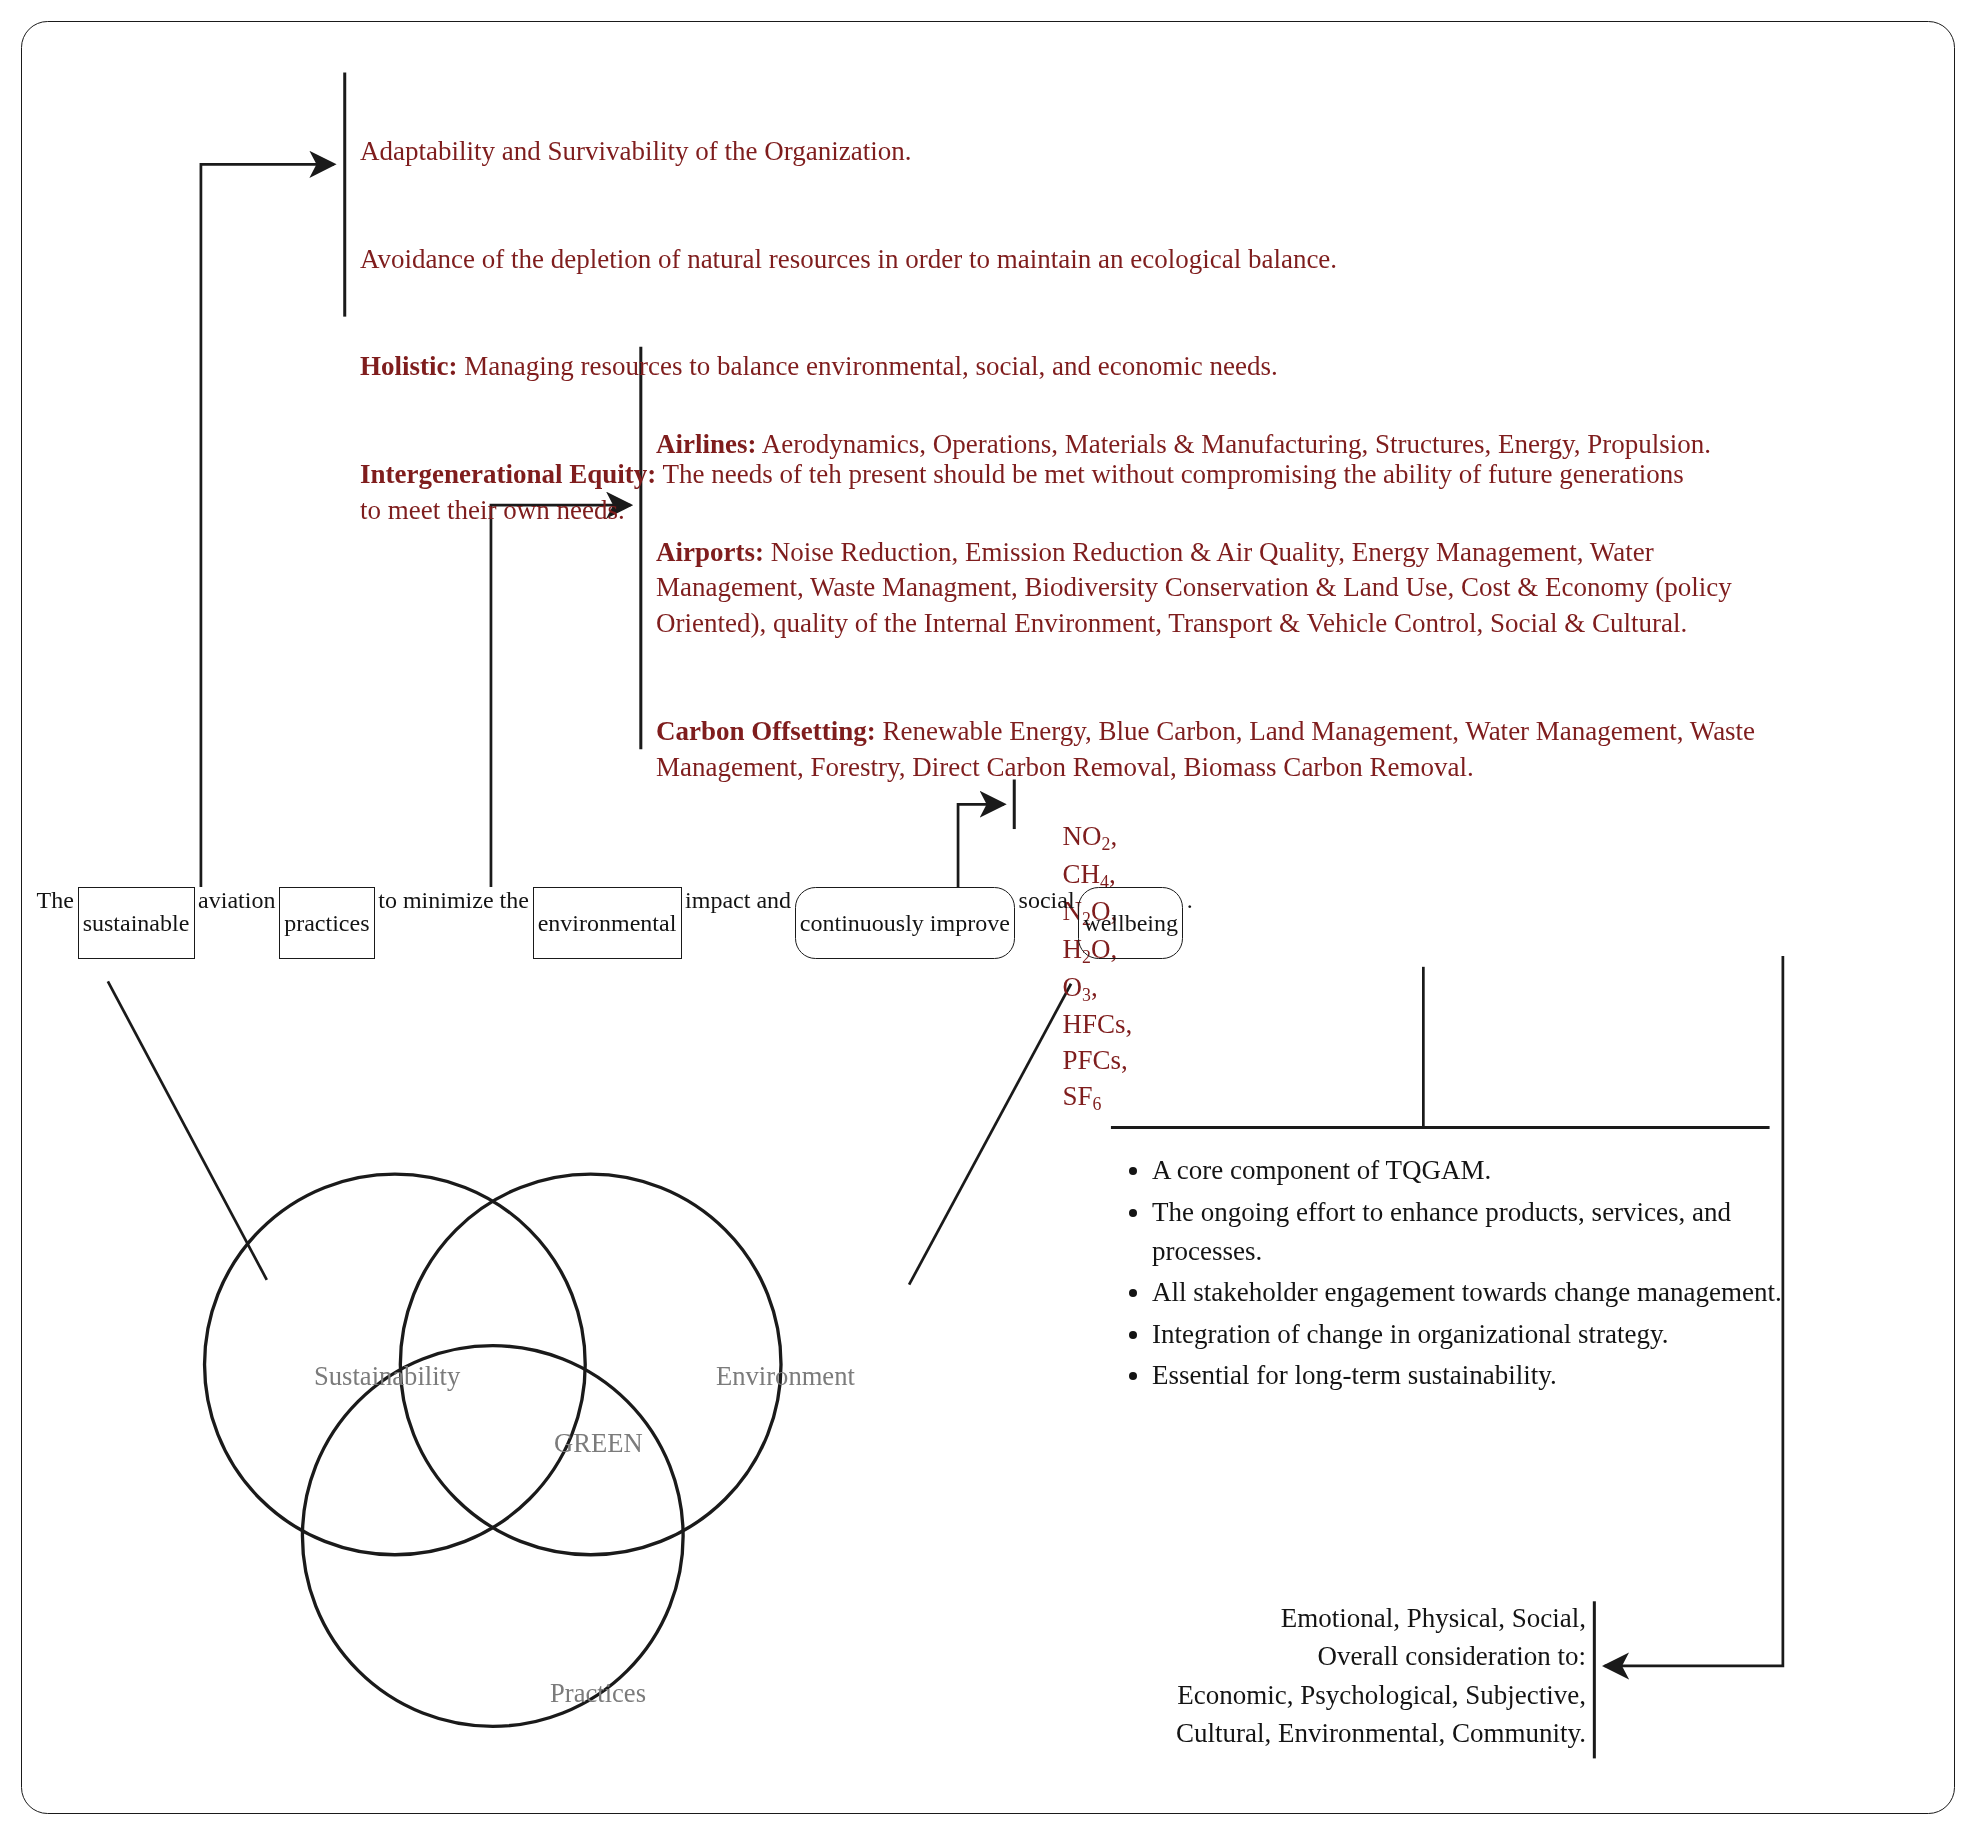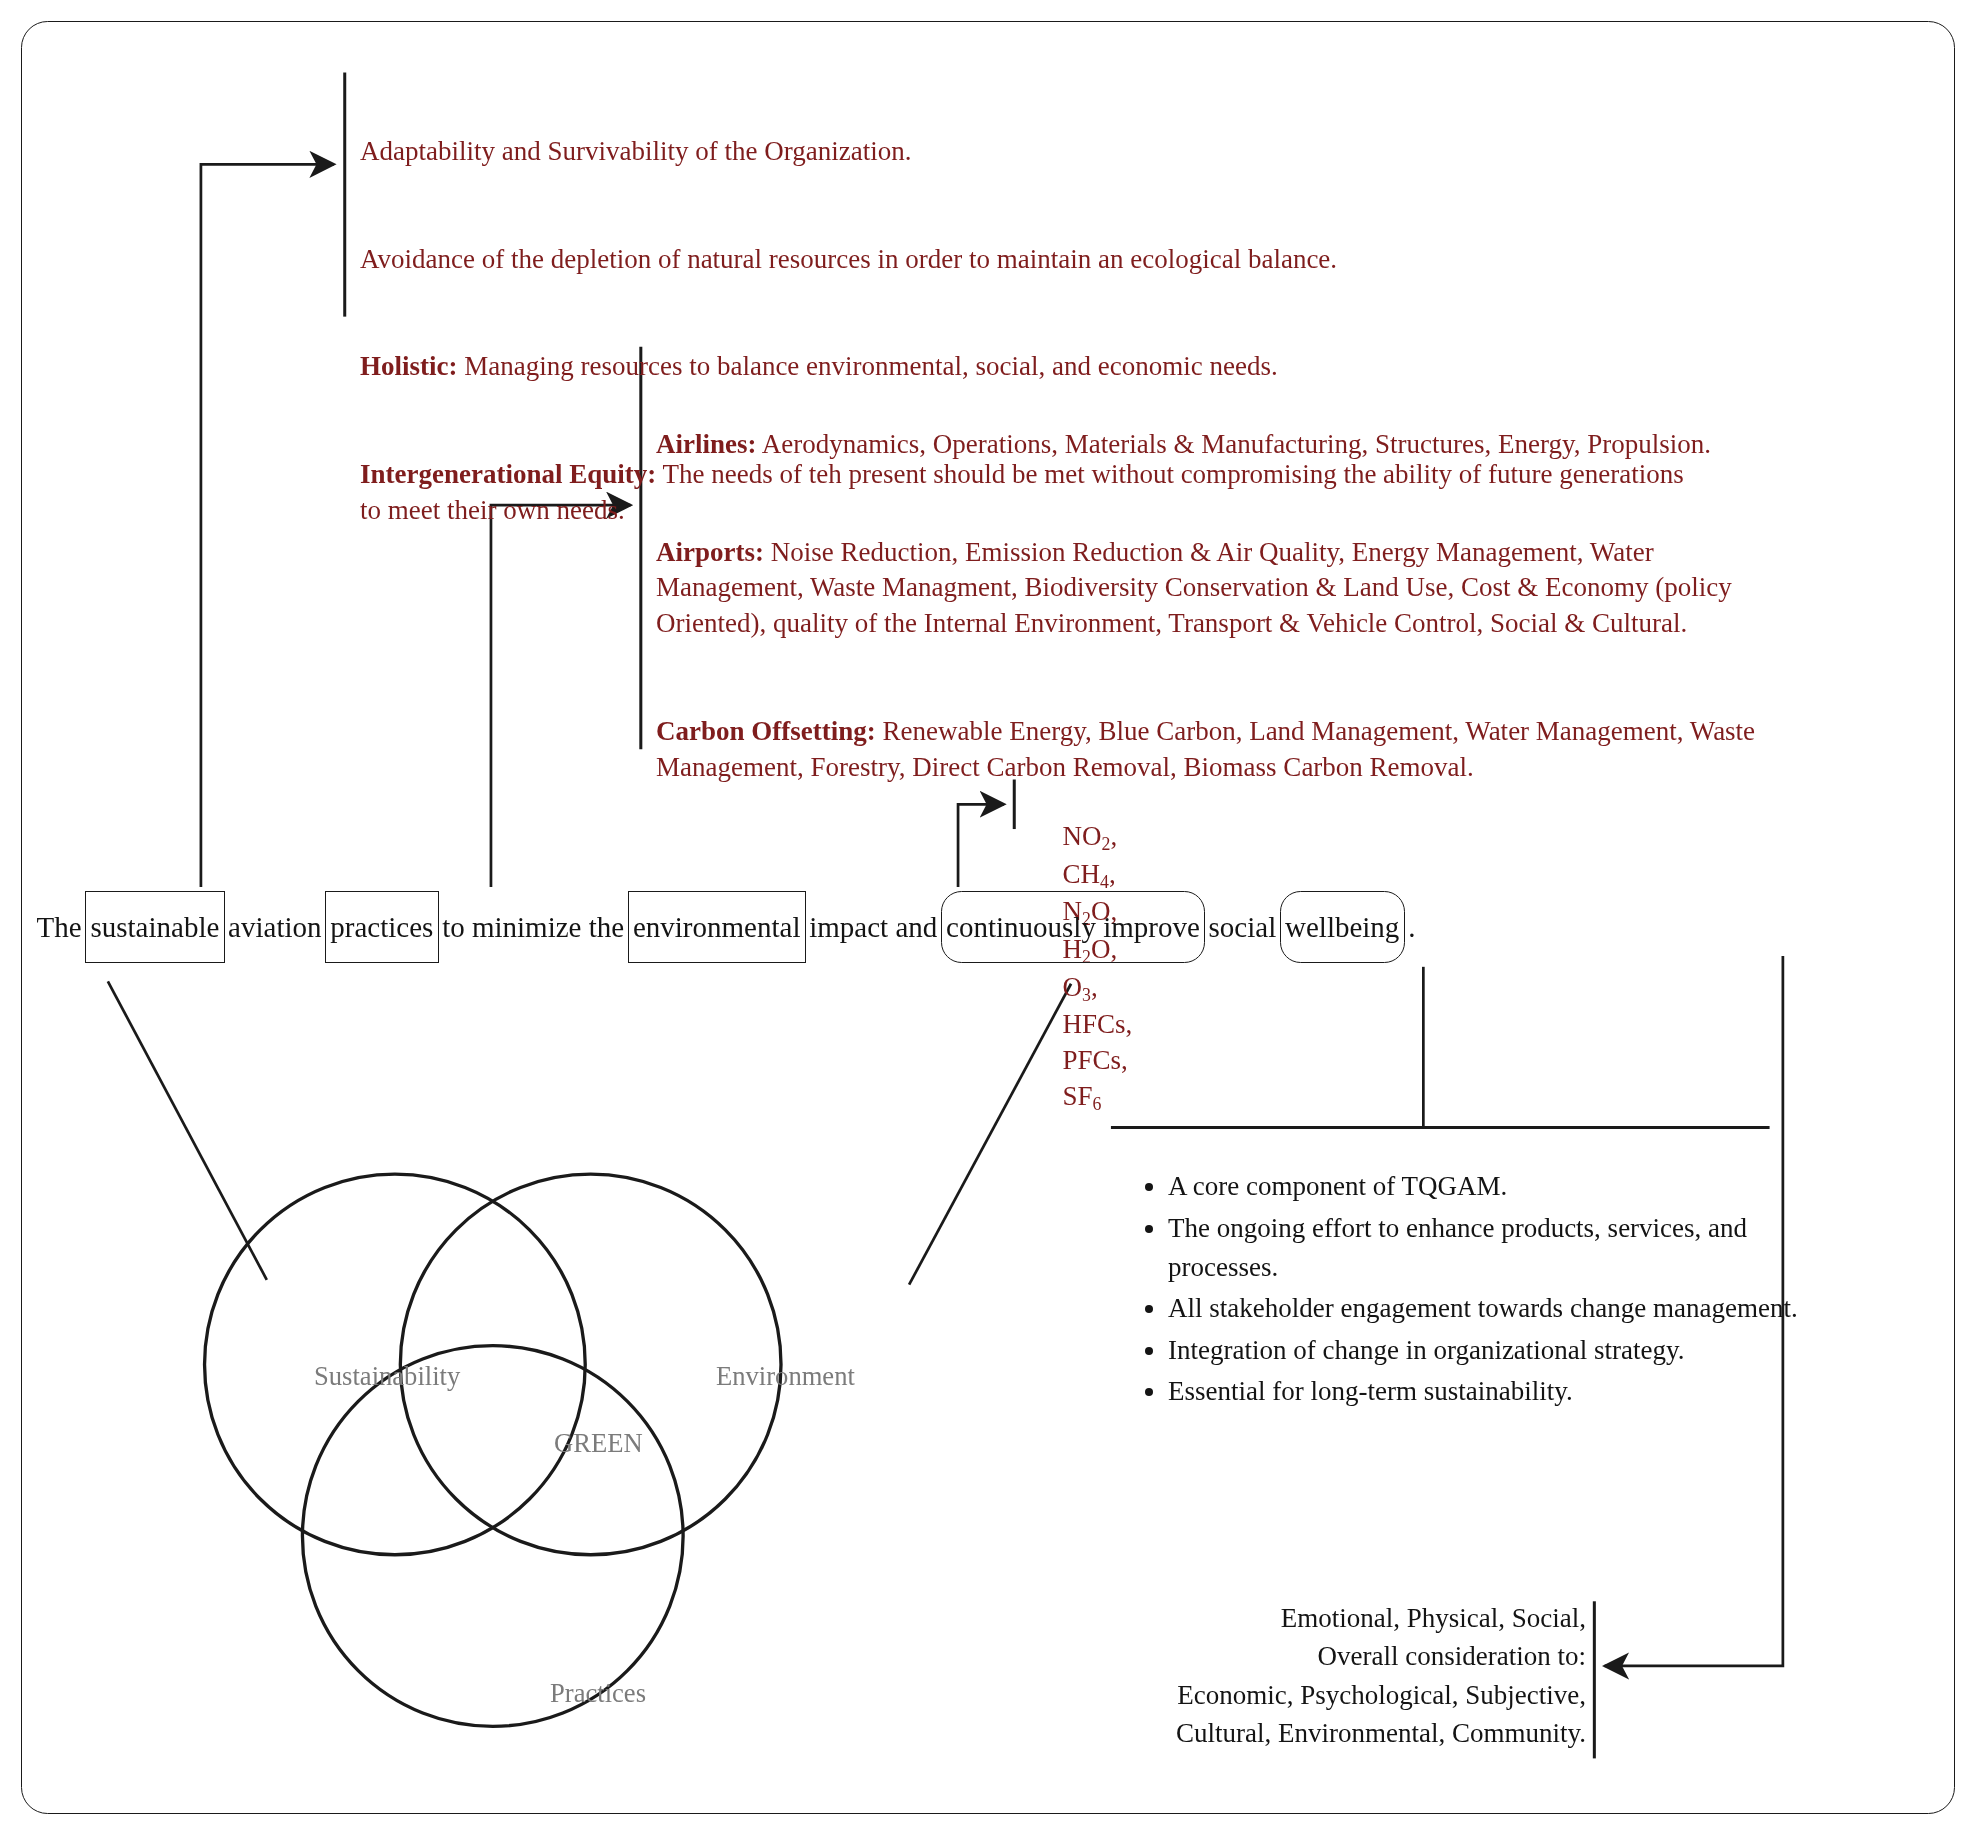--- a/index.html
+++ b/index.html
@@ -18,34 +18,34 @@
   .tblock b{font-weight:bold;}
 
   #block-definitions{left:360px;top:62px;width:1348px;}
   #block-domains{left:656px;top:355px;width:1148px;}
   #block-ghg{left:1049px;top:783px;width:725px;font-size:27px;}
   #block-ghg sub{font-size:0.66em;vertical-align:-0.28em;}
 
   
   #sentence{
     position:absolute;left:33px;top:887px;height:80px;
-    display:flex;align-items:center;font-size:29px;white-space:nowrap;color:#141414;
+    display:flex;align-items:flex-start;font-size:24px;white-space:nowrap;color:#141414;
   }
   #sentence .plain{padding:0 3.6px;}
   #sentence .boxed{
     height:72px;display:flex;align-items:center;justify-content:center;
     border:1.8px solid #1a1a1a;box-sizing:border-box;padding:0 4.2px;
   }
   #sentence .boxed.round{border-radius:20.6px;}
 
   
   #bullets{
     position:absolute;left:1115px;top:1151px;width:641px;
     font-size:27px;line-height:1.45;color:#141414;
-    list-style:disc;padding-left:37px;margin:16px;
+    list-style:disc;padding-left:37px;margin:0;
   }
   #bullets li{margin-bottom:2.4px;}
 
   
   #overall{
     position:absolute;left:1021px;top:1599px;width:565px;
     font-size:27px;line-height:1.42;color:#141414;text-align:right;
   }
   .vlabel{position:absolute;color:#7b7b7b;font-size:26.6px;white-space:nowrap;}
   #vl-sus{left:12px;top:1357px;}

